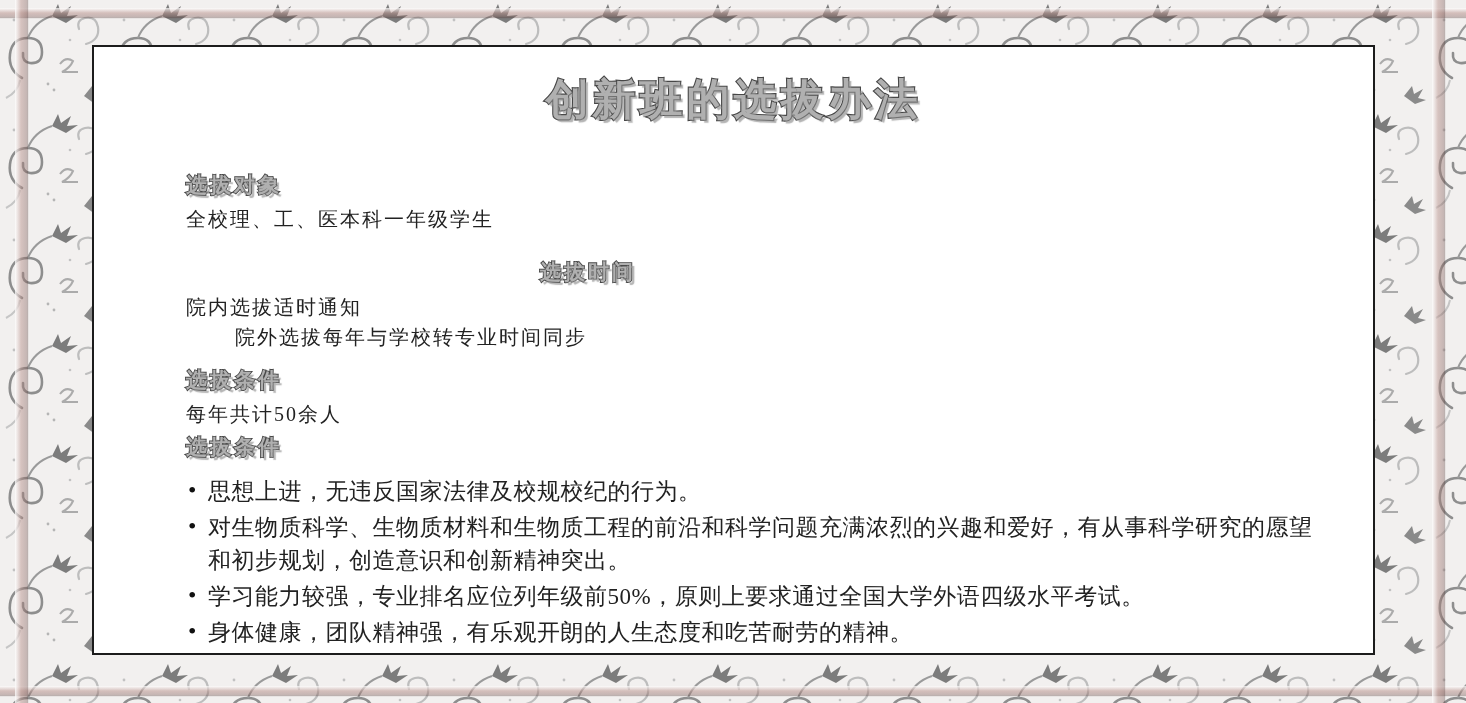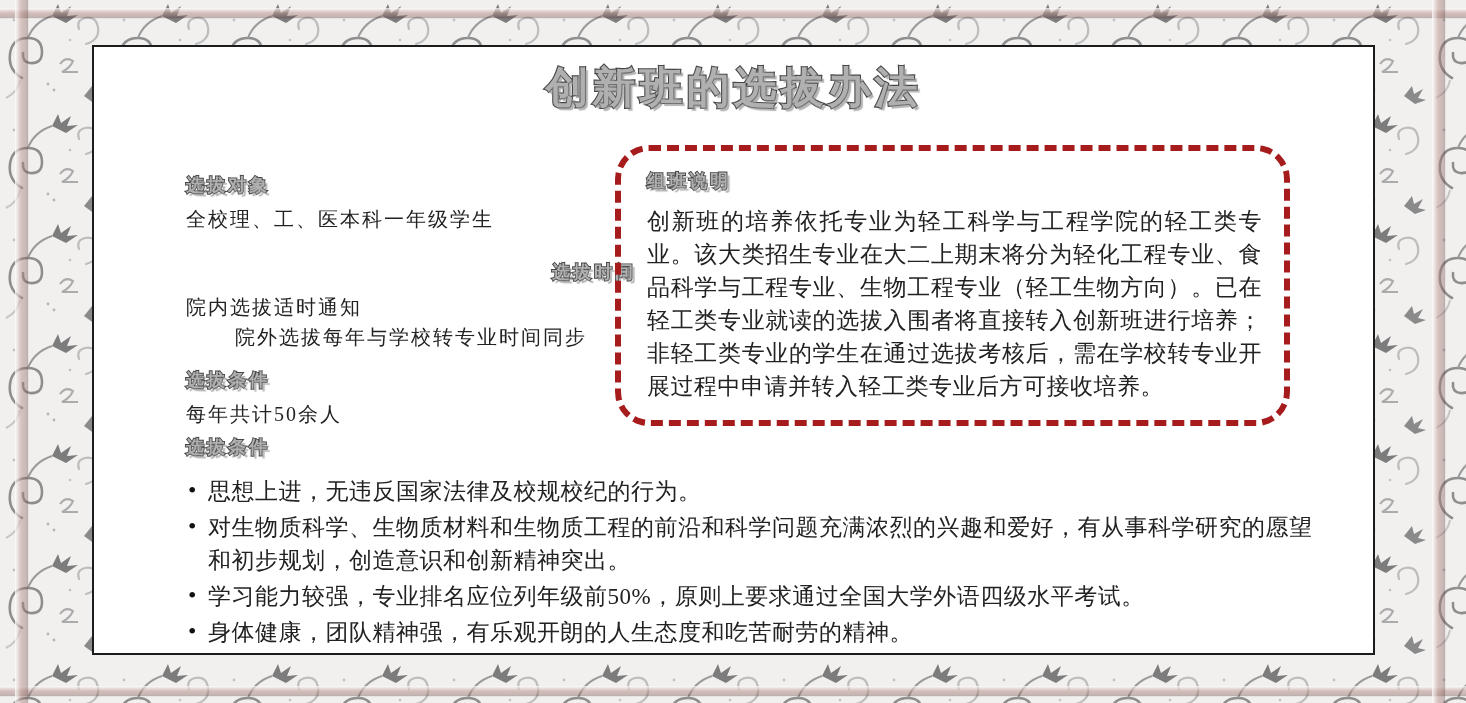--- a/index.html
+++ b/index.html
@@ -38,26 +38,26 @@
   .pop{
     font-family:"DejaVu Sans","Liberation Sans",sans-serif;
     font-weight:800;
     color:#b0b0b0;
     -webkit-text-stroke:1.8px #474747;
     paint-order:stroke fill;
     text-shadow:3px 3px 1px rgba(140,140,140,.65);
     margin:0;
   }
   .title{
-    position:absolute;top:16px;left:0;width:100%;
+    position:absolute;top:28px;left:0;width:100%;
     text-align:center;
     font-size:43px;line-height:48px;letter-spacing:4px;
     -webkit-text-stroke:2.2px #474747;
   }
-  .sec-h{font-size:18px;line-height:32px;letter-spacing:3px;}
+  .sec-h{font-size:21px;line-height:32px;letter-spacing:3px;}
 
   .body-text{color:#222222;}
 
   .left-col{position:absolute;left:92px;top:122px;width:450px;}
   .left-col p{margin:3px 0 0;font-size:20px;line-height:30px;letter-spacing:2px;}
   .h-time{margin-top:22px;text-align:right;}
   .h-quota{margin-top:12px;}
   .left-col .tight{margin-top:4px;}
   .left-col .tight2{margin-top:0;text-align:center;}
 
@@ -128,24 +128,20 @@
       <p>全校理、工、医本科一年级学生</p>
 
       <h2 class="pop sec-h h-time">选拔时间</h2>
       <p class="tight">院内选拔适时通知</p>
       <p class="tight2">院外选拔每年与学校转专业时间同步</p>
 
       <h2 class="pop sec-h h-quota">选拔条件</h2>
       <p>每年共计50余人</p>
     </div>
 
-    <div class="group-box">
-      <h2 class="pop sec-h">组班说明</h2>
-      <p class="para body-text">创新班的培养依托专业为轻工科学与工程学院的轻工类专业。该大类招生专业在大二上期末将分为轻化工程专业、食品科学与工程专业、生物工程专业（轻工生物方向）。已在轻工类专业就读的选拔入围者将直接转入创新班进行培养；非轻工类专业的学生在通过选拔考核后，需在学校转专业开展过程中申请并转入轻工类专业后方可接收培养。</p>
-    </div>
 
     <div class="conditions">
       <h2 class="pop sec-h">选拔条件</h2>
       <ul class="cond-list body-text">
         <li>
           <span class="dot">•</span>
           <span>思想上进，无违反国家法律及校规校纪的行为。</span>
         </li>
         <li>
           <span class="dot">•</span>

